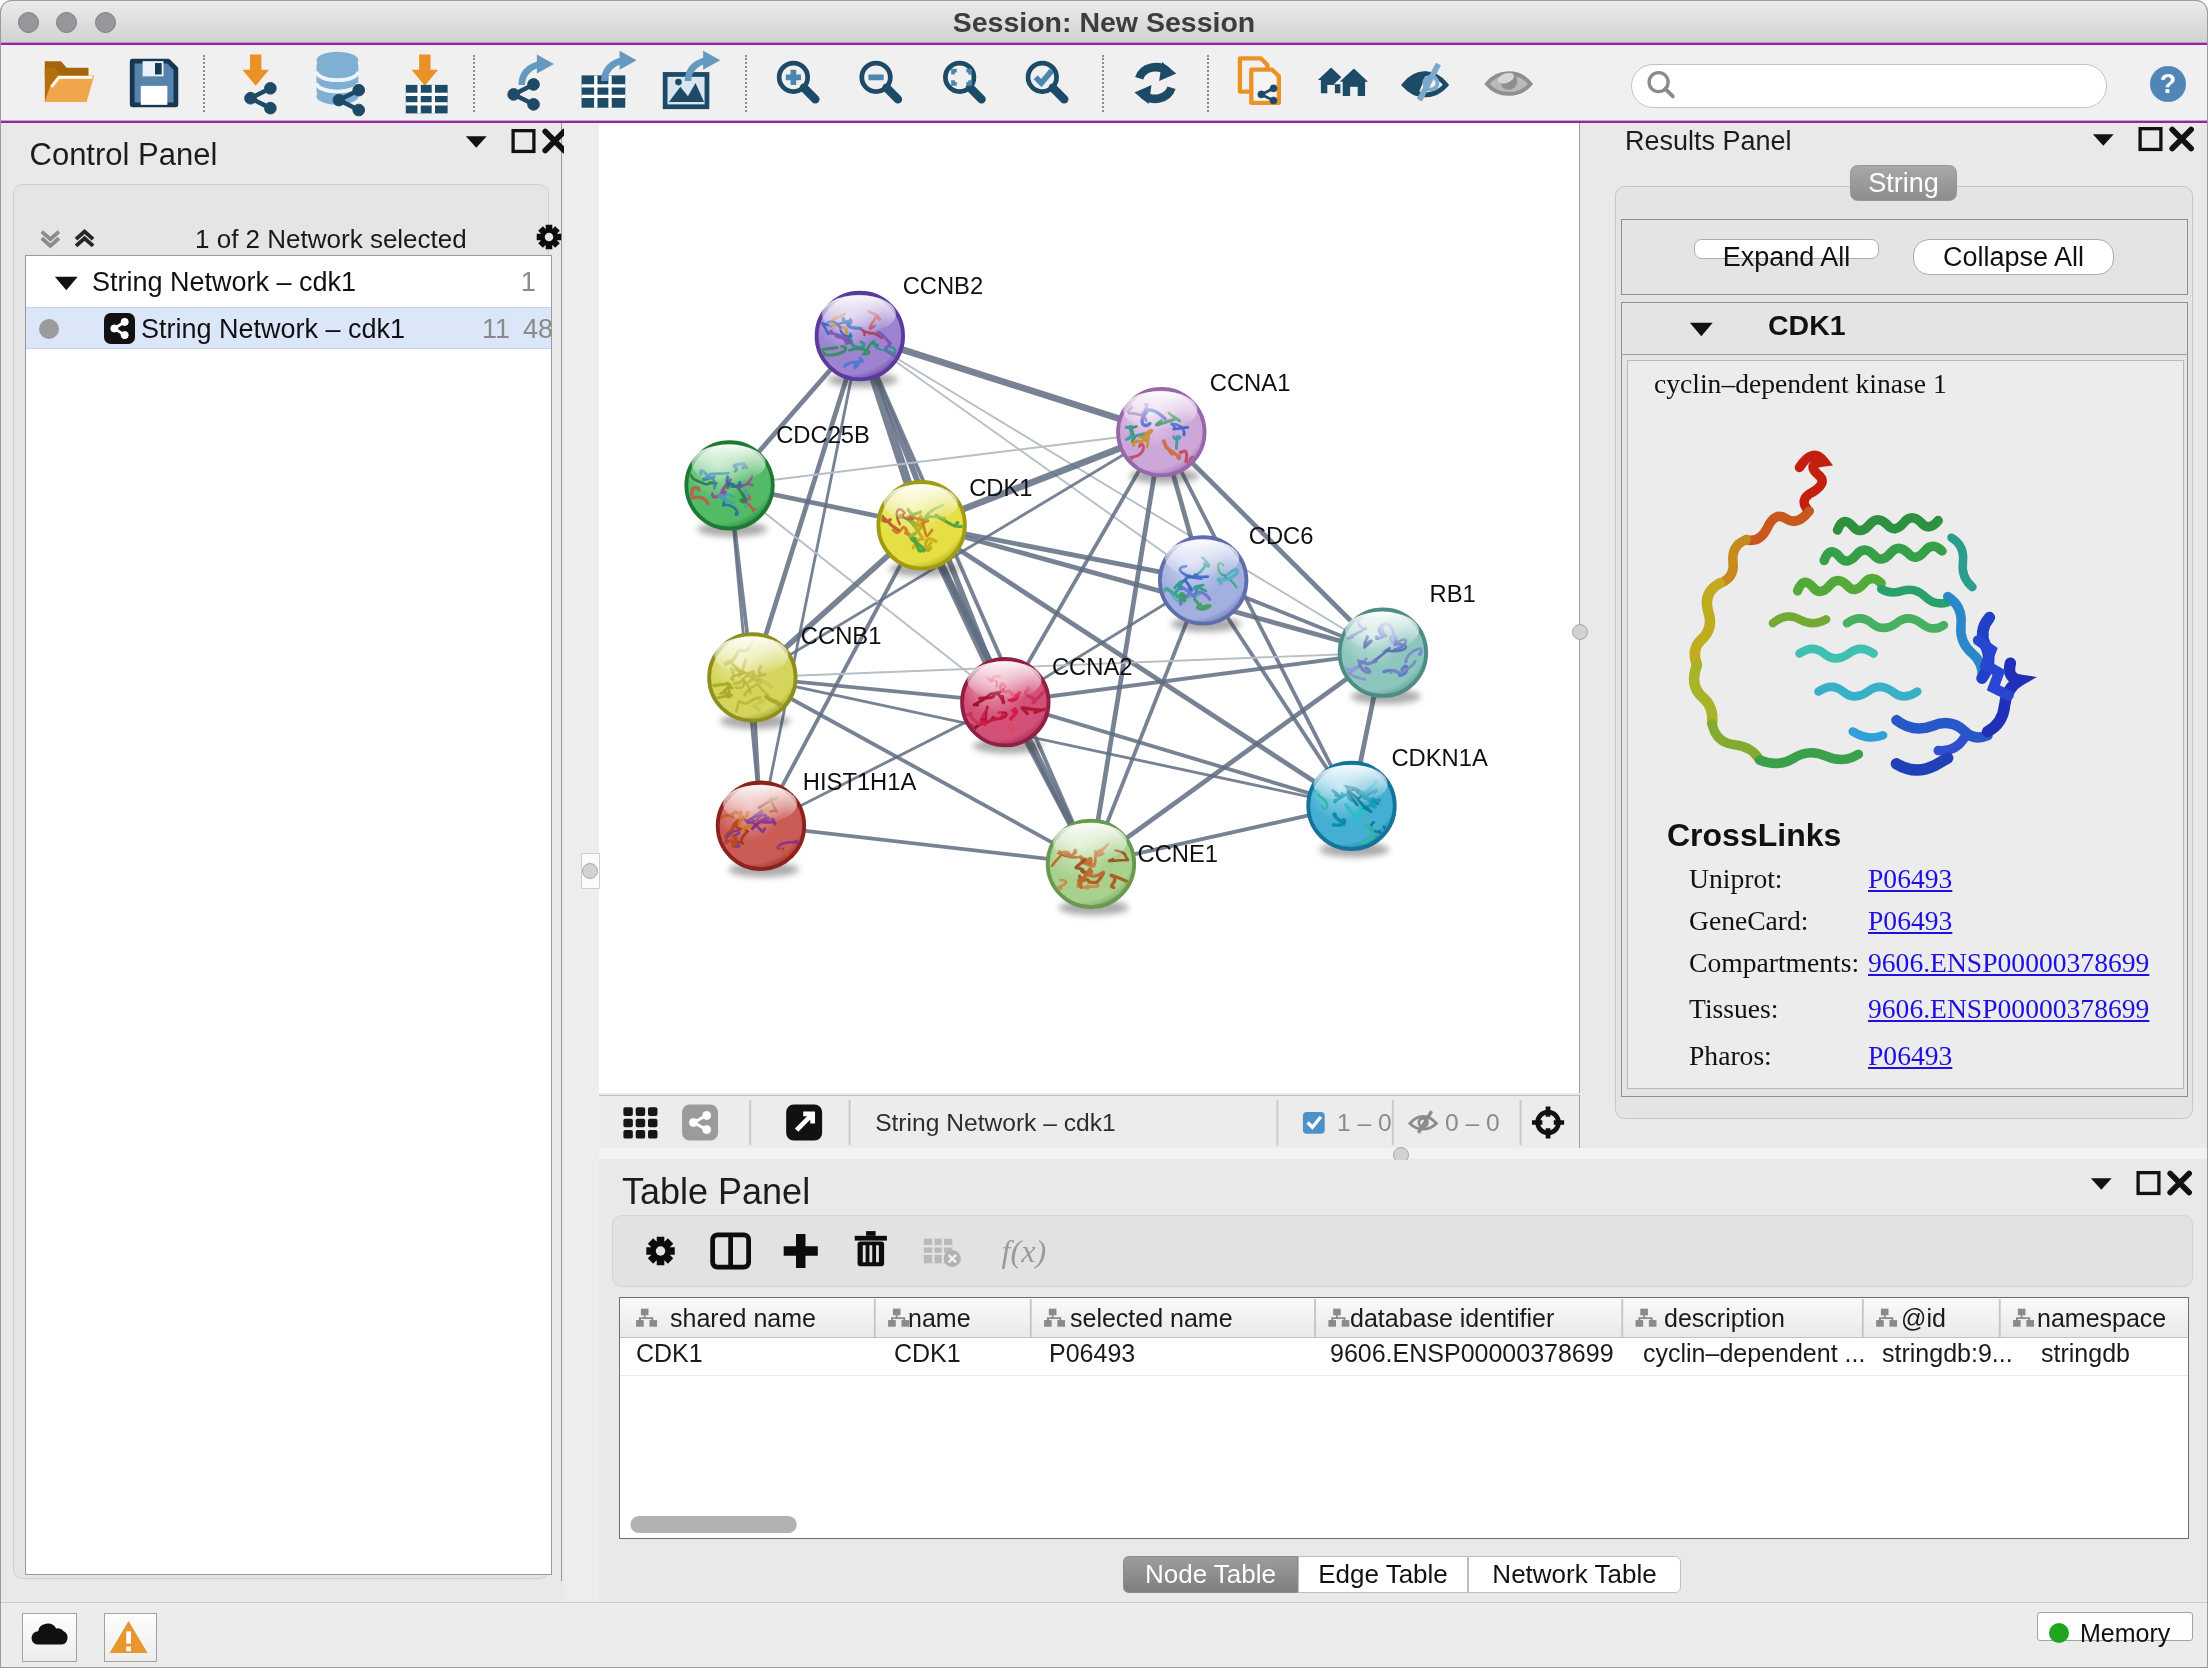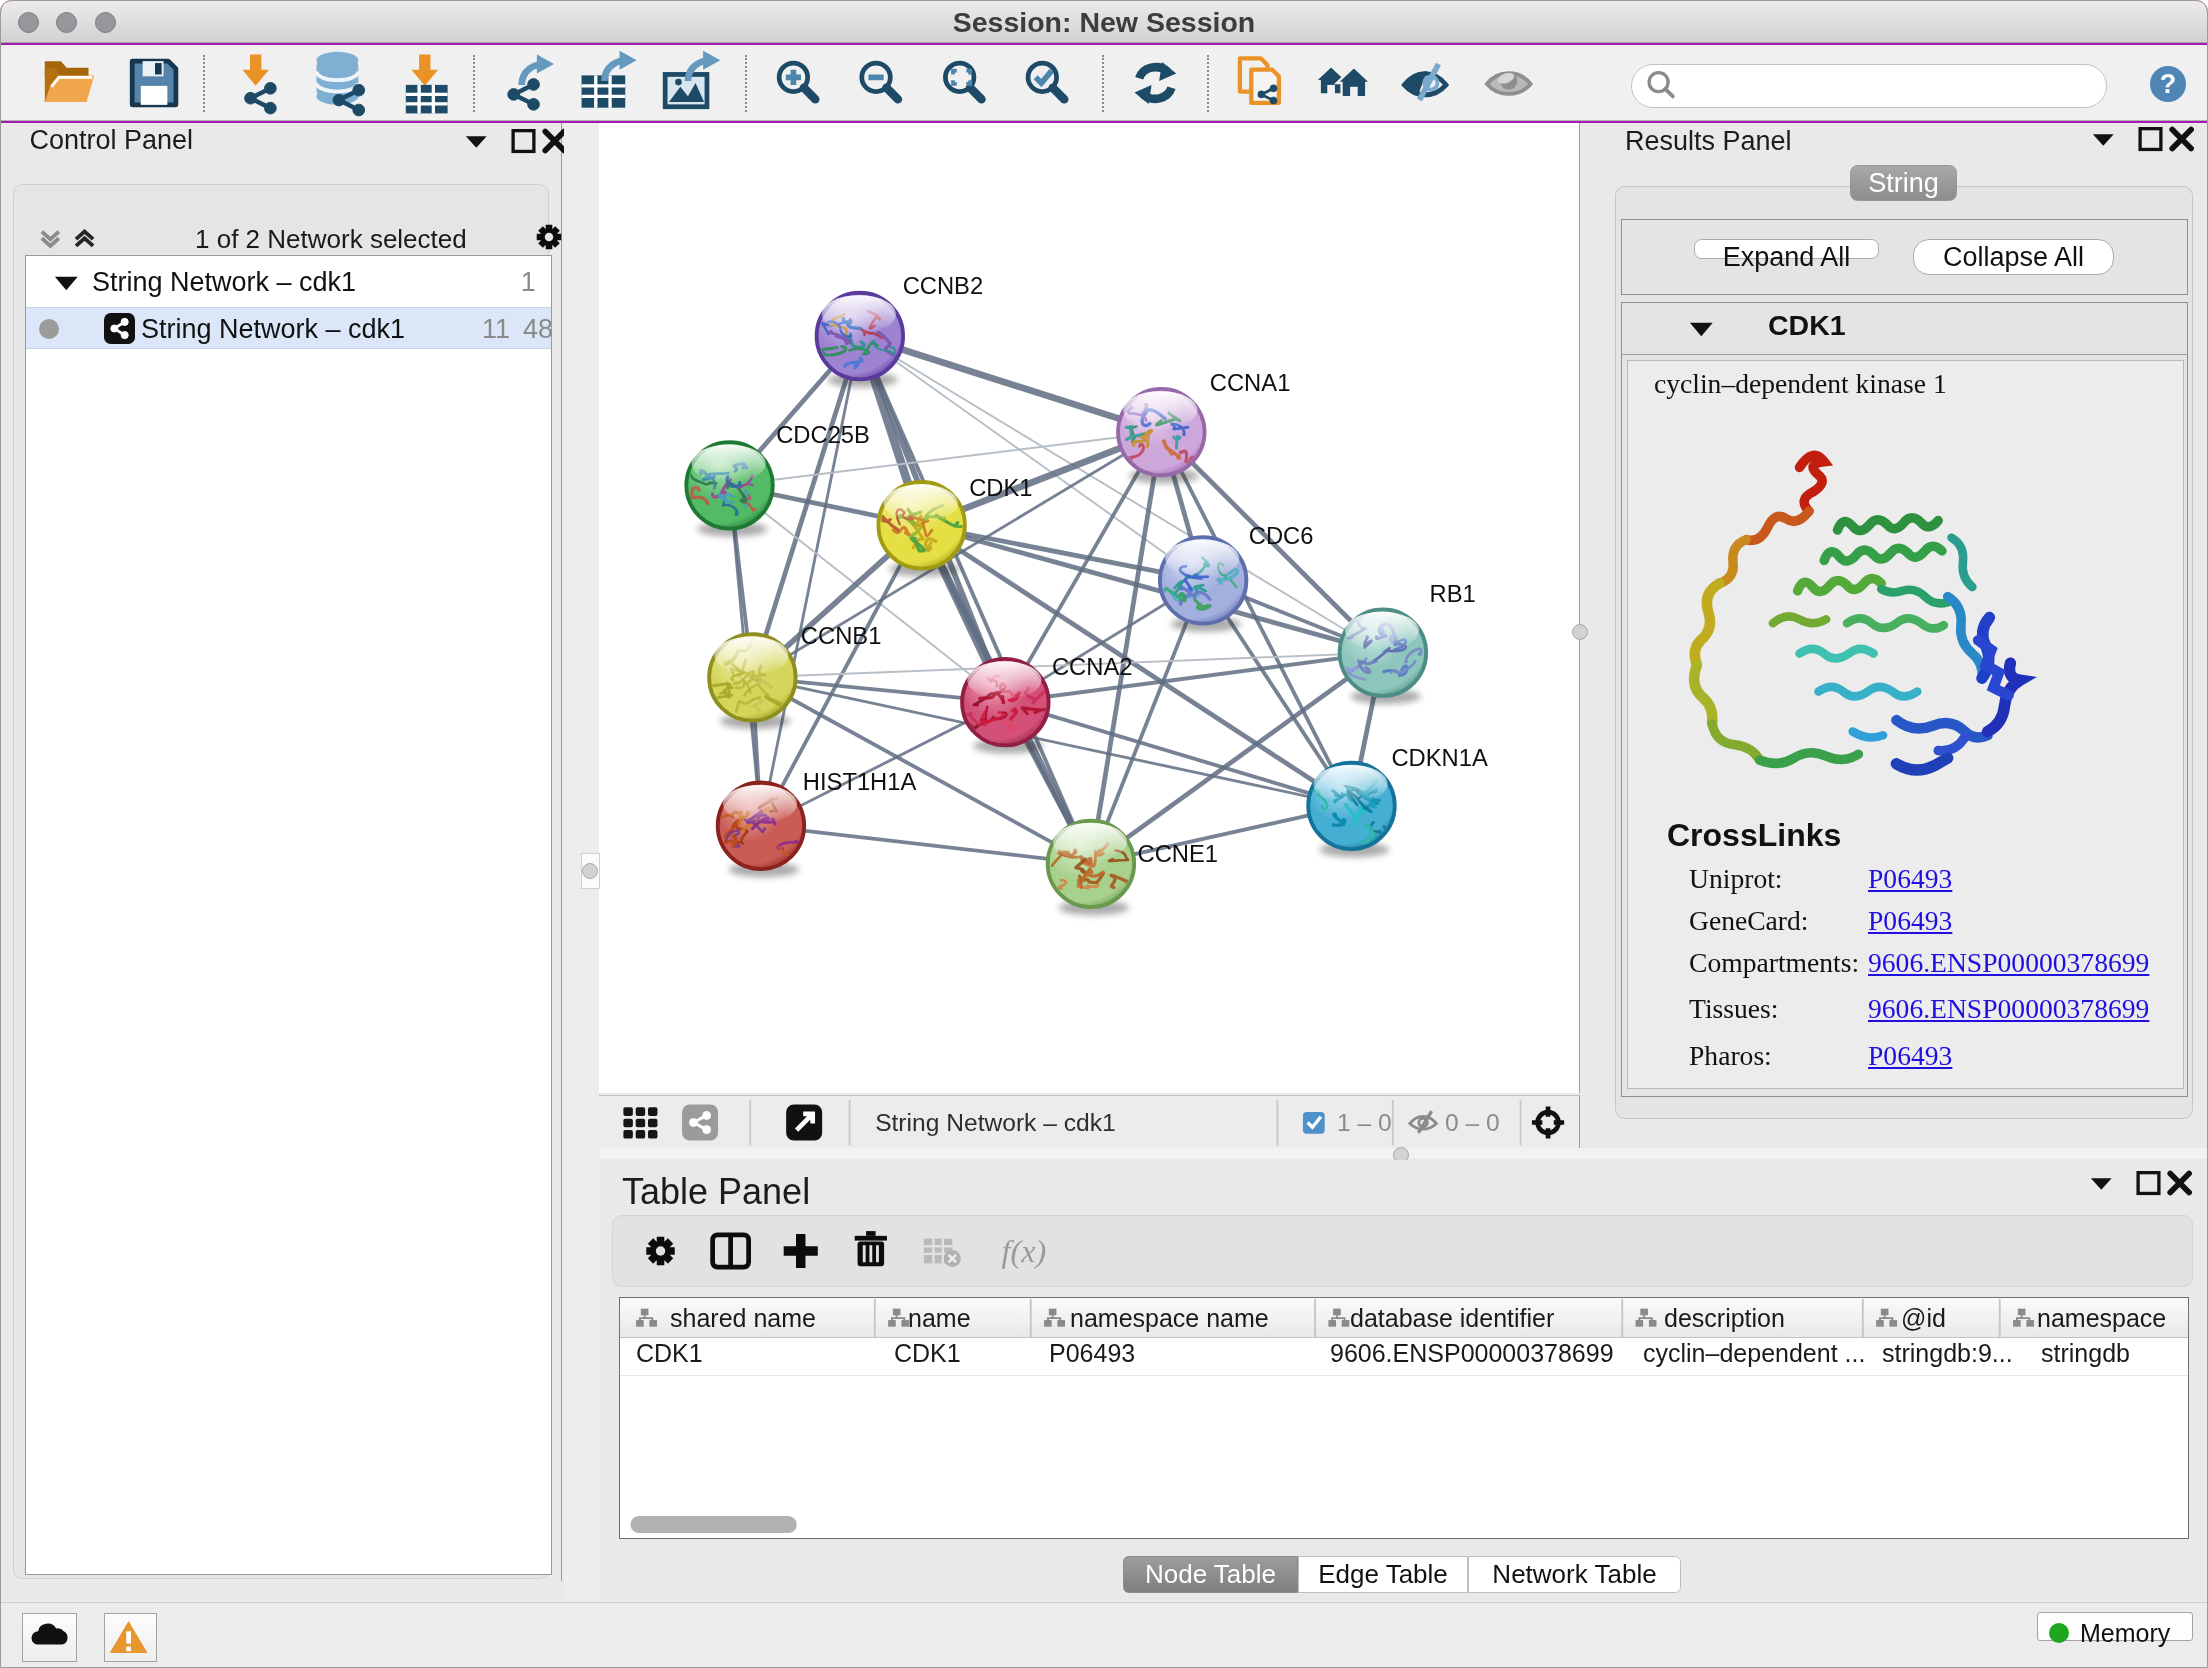--- a/index.html
+++ b/index.html
@@ -16,21 +16,21 @@
   border-bottom:1.9px solid #b3b3b3; }
 .tsep { position:absolute; top:9.5px; height:57px; width:0; border-left:2.9px dotted #8a8a8a; }
 #searchbox { position:absolute; left:1630px; top:19px; width:476px; height:44px; background:#fff;
   border:1.9px solid #c2c2c2; border-radius:22px; }
 #helpbtn { position:absolute; left:2149px; top:21px; width:36px; height:36px; border-radius:50%;
   background:#4f86b5; color:#fff; font-weight:700; font-size:27px; text-align:center; line-height:36px; }
 #main { position:absolute; left:0; top:122px; width:2208px; height:1547px; background:#e9e9e9; }
 
 #cpanel { position:absolute; left:0; top:0; width:561px; height:1458px; background:#e9e9e9;
   border-right:1.9px solid #9b9b9b; }
-#cp-title { position:absolute; left:28.5px; top:2px; font-size:27px; color:#1c1c1c; }
+#cp-title { position:absolute; left:28.5px; top:14px; font-size:31px; color:#1c1c1c; }
 #cp-box { position:absolute; left:12.4px; top:61px; width:536px; height:1395px; background:#e5e5e5;
   border:1px solid #cfcfcf; border-radius:9.5px; }
 .tabrow { position:absolute; top:41px; left:69px; height:38px; white-space:nowrap; z-index:6; }
 .tab { display:inline-block; height:38px; background:#fff; border:1px solid #c9c9c9; text-align:center;
   border-bottom:none; border-radius:7.6px 7.6px 0 0; font-size:27px; color:#111; line-height:38px; z-index:3; }
 .tab.sel { background:linear-gradient(#a4a4a4,#8b8b8b); color:#fff; border-color:#8e8e8e; }
 #cp-selbar { position:absolute; left:10.5px; top:39px; width:516px; height:28.5px; font-size:26px; color:#1a1a1a; }
 #cp-tree { position:absolute; left:10.5px; top:70px; width:527px; height:1320px; background:#fff;
   border:1.9px solid #9a9a9a; }
 .trow { position:relative; width:100%; font-size:27px; color:#111; }
@@ -898,21 +898,21 @@
               <rect x="-7" y="-9" width="8" height="7"></rect>
               <rect x="-12" y="3" width="8" height="7"></rect>
               <rect x="2" y="3" width="8" height="7"></rect>
               <path d="M-3,-2 v3 M-8,5 v-4 h13 v4" stroke="#8a8a8a" stroke-width="2" fill="none"></path>
             </g>
         </g>
         <rect x="12" y="230" width="175" height="18" rx="9" fill="#b2b2b2"></rect>
       </svg>
       <div class="hcol" style="left:71px;top:144px;">shared name</div>
       <div class="hcol" style="left:309px;top:144px;">name</div>
-      <div class="hcol" style="left:471px;top:144px;">namespace name</div>
+      <div class="hcol" style="left:471px;top:144px;">selected name</div>
       <div class="hcol" style="left:751px;top:144px;">database identifier</div>
       <div class="hcol" style="left:1065px;top:144px;">description</div>
       <div class="hcol" style="left:1302px;top:144px;">@id</div>
       <div class="hcol" style="left:1438px;top:144px;">namespace</div>
       <div class="cell" style="left:37px;">CDK1</div>
       <div class="cell" style="left:295px;">CDK1</div>
       <div class="cell" style="left:450px;">P06493</div>
       <div class="cell" style="left:731px;">9606.ENSP00000378699</div>
       <div class="cell" style="left:1044px;">cyclin–dependent ...</div>
       <div class="cell" style="left:1283px;">stringdb:9...</div>

